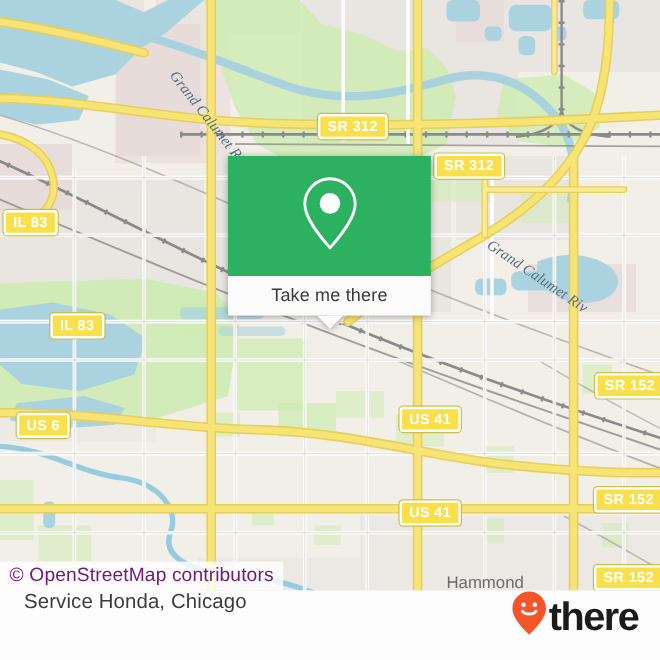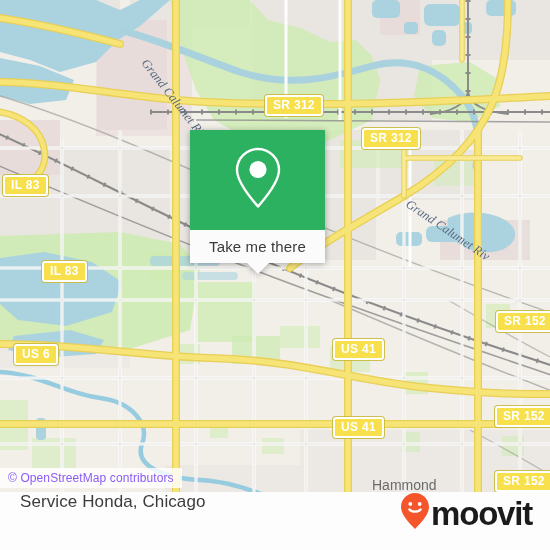--- a/index.html
+++ b/index.html
@@ -11,29 +11,29 @@
   #app{position:relative;width:550px;height:550px;overflow:hidden;background:#f2efe9;}
 
   
   #map{position:absolute;left:0;top:0;width:550px;height:550px;overflow:hidden;background:#f2efe9;}
   #map svg{display:block;}
 
   
   .osm-attr{
     position:absolute;left:0;top:468px;
     background:rgba(255,255,255,0.80);
-    font-size:12px;color:#8b5cf6;
+    font-size:16px;color:#701a75;
     padding:3px 8px 3px 8px;
     letter-spacing:0.1px;
     white-space:nowrap;
   }
 
   
   .card{
-    position:absolute;left:190px;top:130px;width:135px;
+    position:absolute;left:190px;top:130px;width:169px;
     filter:drop-shadow(0 1px 3px rgba(0,0,0,.32));
   }
   .card-top{
     height:100px;background:#2bb15f;
     display:flex;align-items:center;justify-content:center;
   }
   .card-bottom{
     background:#fbfbfb;height:33px;
     display:flex;align-items:center;justify-content:center;
     position:relative;
@@ -301,17 +301,17 @@
     <span class="bb-spacer"></span>
     <span class="brand">
       <span>
         <svg width="30" height="38" viewBox="0 0 30 38" aria-hidden="true">
           <path d="M15,1 C7.3,1 1,7.3 1,15 C1,24 12,33.5 15,37 C18,33.5 29,24 29,15 C29,7.3 22.7,1 15,1 Z" fill="#f4552b"></path>
           <circle cx="10.3" cy="12" r="1.9" fill="#ffffff"></circle>
           <circle cx="19.7" cy="12" r="1.9" fill="#ffffff"></circle>
           <path d="M9.4,17.4 C11.3,20.4 18.7,20.4 20.6,17.4" fill="none" stroke="#ffffff" stroke-width="2.4" stroke-linecap="round"></path>
         </svg>
       </span>
-      <span class="brand-word">moovit</span>
+      <span class="brand-word">there</span>
     </span>
   </div>
 
 </div>
 
 </body></html>

